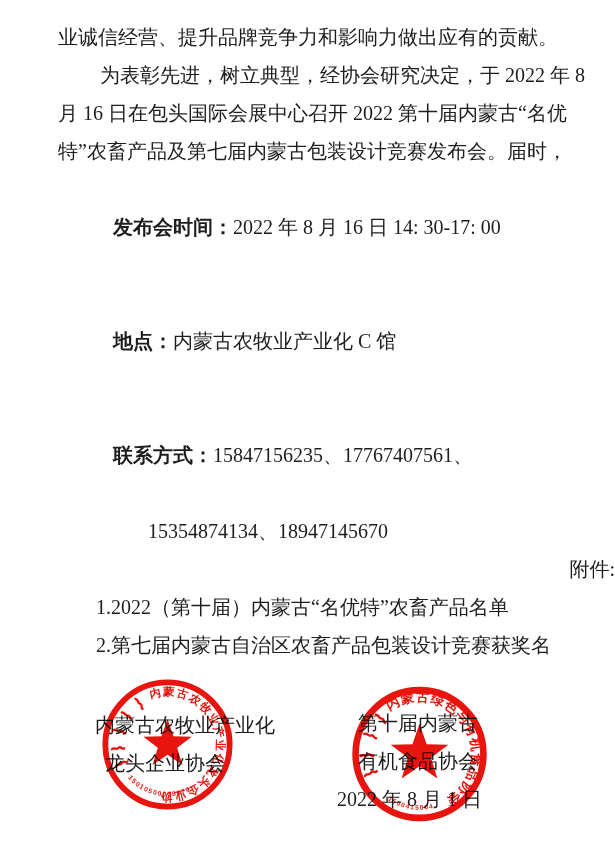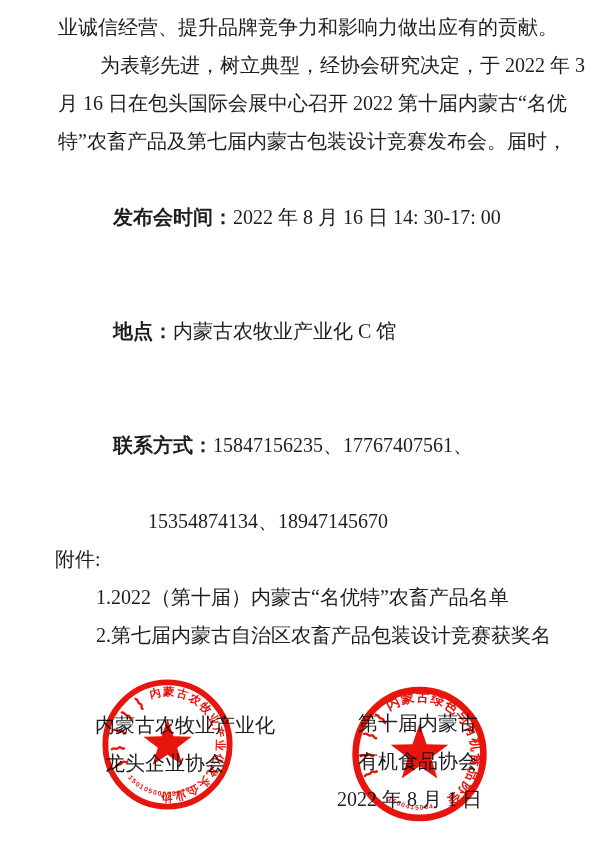--- a/index.html
+++ b/index.html
@@ -1,38 +1,38 @@
 <!DOCTYPE html>
 <html><head>
 <meta charset="utf-8">
 <style>
   html,body{margin:0;padding:0;}
   body{
     width:615px;height:844px;background:#ffffff;position:relative;overflow:hidden;
     font-family:"Liberation Serif","DejaVu Serif",serif;color:#1d1d1d;
   }
-  .doc{position:absolute;inset:0;padding-top:8px;}
+  .doc{position:absolute;inset:0;padding-top:18px;}
   .line{font-size:20px;line-height:38px;white-space:pre;}
   .ml58{margin-left:58px;}
   .ml100{margin-left:100px;}
   .ml93{margin-left:93px;}
   .ml148{margin-left:148px;}
-  .ml55{margin-left:55px;}
+  .ml55{margin-left:76px;text-align:right;}
   .ml96{margin-left:96px;}
   .label{font-weight:700;}
   .sig{position:absolute;font-size:20px;white-space:pre;color:#1d1d1d;}
   .seal{position:absolute;mix-blend-mode:multiply;}
   .seal text{font-family:"Liberation Sans","DejaVu Sans",sans-serif;font-weight:700;}
 </style>
 </head>
 <body>
 
 <div class="doc">
   <div class="line ml58">业诚信经营、提升品牌竞争力和影响力做出应有的贡献。</div>
-  <div class="line ml100">为表彰先进，树立典型，经协会研究决定，于 2022 年 3</div>
+  <div class="line ml100">为表彰先进，树立典型，经协会研究决定，于 2022 年 8</div>
   <div class="line ml58">月 16 日在包头国际会展中心召开 2022 第十届内蒙古“名优</div>
   <div class="line ml58">特”农畜产品及第七届内蒙古包装设计竞赛发布会。届时，</div>
 
   <div class="line ml93">
     <span class="label">发布会时间：</span><span>2022 年 8 月 16 日 14: 30-17: 00</span>
   </div>
   <div class="line ml93">
     <span class="label">地点：</span><span>内蒙古农牧业产业化 C 馆</span>
   </div>
   <div class="line ml93">

